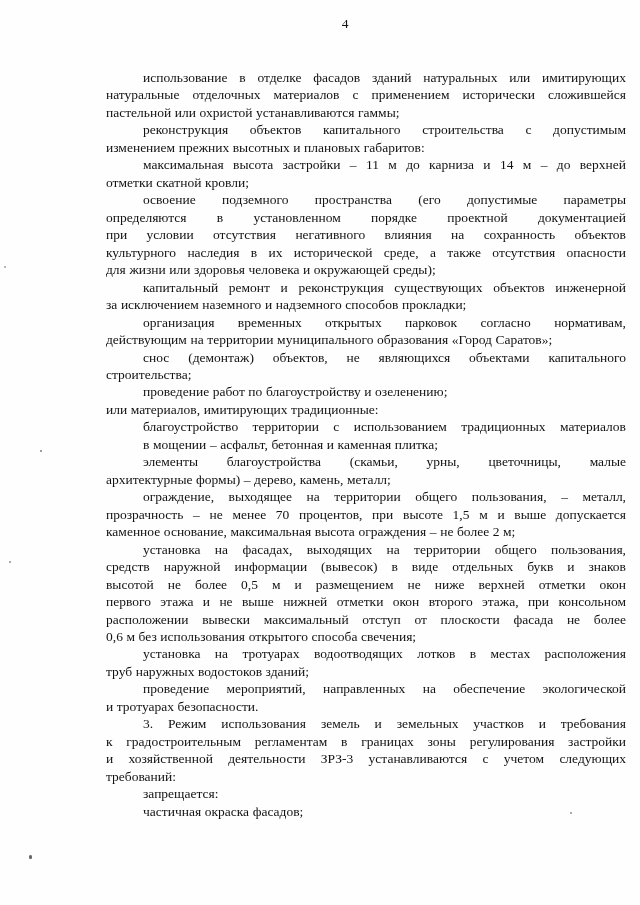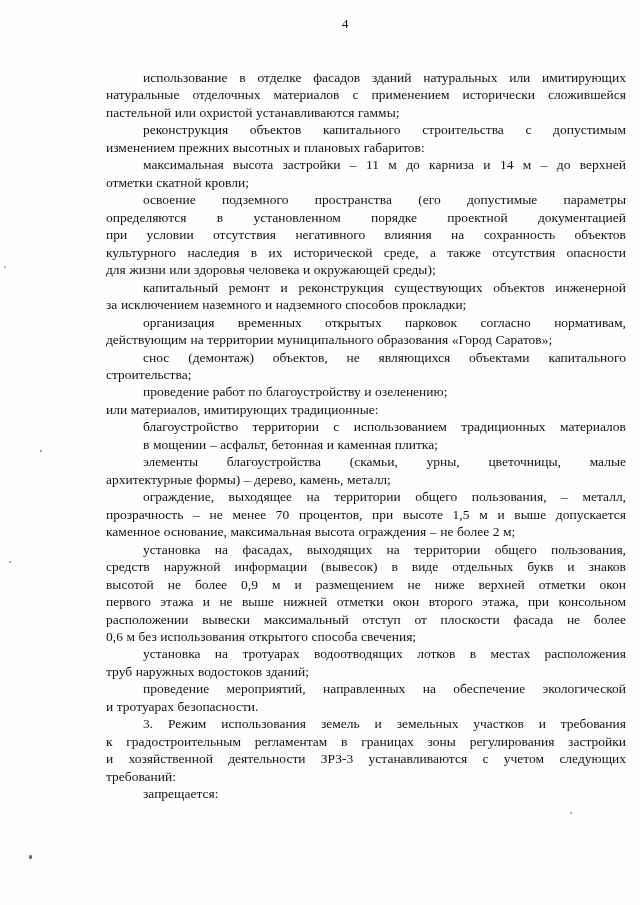--- a/index.html
+++ b/index.html
@@ -80,33 +80,34 @@
       <div class="line">или материалов, имитирующих традиционные:</div>
       <div class="line first full">благоустройство территории с использованием традиционных материалов</div>
       <div class="line first">в мощении – асфальт, бетонная и каменная плитка;</div>
       <div class="line first full">элементы благоустройства (скамьи, урны, цветочницы, малые</div>
       <div class="line">архитектурные формы) – дерево, камень, металл;</div>
       <div class="line first full">ограждение, выходящее на территории общего пользования, – металл,</div>
       <div class="line full">прозрачность – не менее 70 процентов, при высоте 1,5 м и выше допускается</div>
       <div class="line">каменное основание, максимальная высота ограждения – не более 2 м;</div>
       <div class="line first full">установка на фасадах, выходящих на территории общего пользования,</div>
       <div class="line full">средств наружной информации (вывесок) в виде отдельных букв и знаков</div>
-      <div class="line full">высотой не более 0,9 м и размещением не ниже верхней отметки окон</div>
+      <div class="line full">высотой не более 0,5 м и размещением не ниже верхней отметки окон</div>
       <div class="line full">первого этажа и не выше нижней отметки окон второго этажа, при консольном</div>
       <div class="line full">расположении вывески максимальный отступ от плоскости фасада не более</div>
       <div class="line">0,6 м без использования открытого способа свечения;</div>
       <div class="line first full">установка на тротуарах водоотводящих лотков в местах расположения</div>
       <div class="line">труб наружных водостоков зданий;</div>
       <div class="line first full">проведение мероприятий, направленных на обеспечение экологической</div>
       <div class="line">и тротуарах безопасности.</div>
       <div class="line first full">3. Режим использования земель и земельных участков и требования</div>
       <div class="line full">к градостроительным регламентам в границах зоны регулирования застройки</div>
       <div class="line full">и хозяйственной деятельности ЗРЗ-3 устанавливаются с учетом следующих</div>
       <div class="line">требований:</div>
       <div class="line first">запрещается:</div>
+      <div class="line first">частичная окраска фасадов;</div>
     </div>
 
   <div class="speck" style="left:29px; top:855px; width:3px; height:4px; background:#666;"></div>
   <div class="speck" style="left:40px; top:450px; width:2px; height:2px; background:#8a8a8a;"></div>
   <div class="speck" style="left:9px; top:561px; width:2px; height:2px; background:#9a9a9a;"></div>
   <div class="speck" style="left:4px; top:266px; width:2px; height:2px; background:#a8a8a8;"></div>
   <div class="speck" style="left:570px; top:812px; width:2px; height:2px; background:#9a9a9a;"></div>
 </div>
 
 </body></html>

